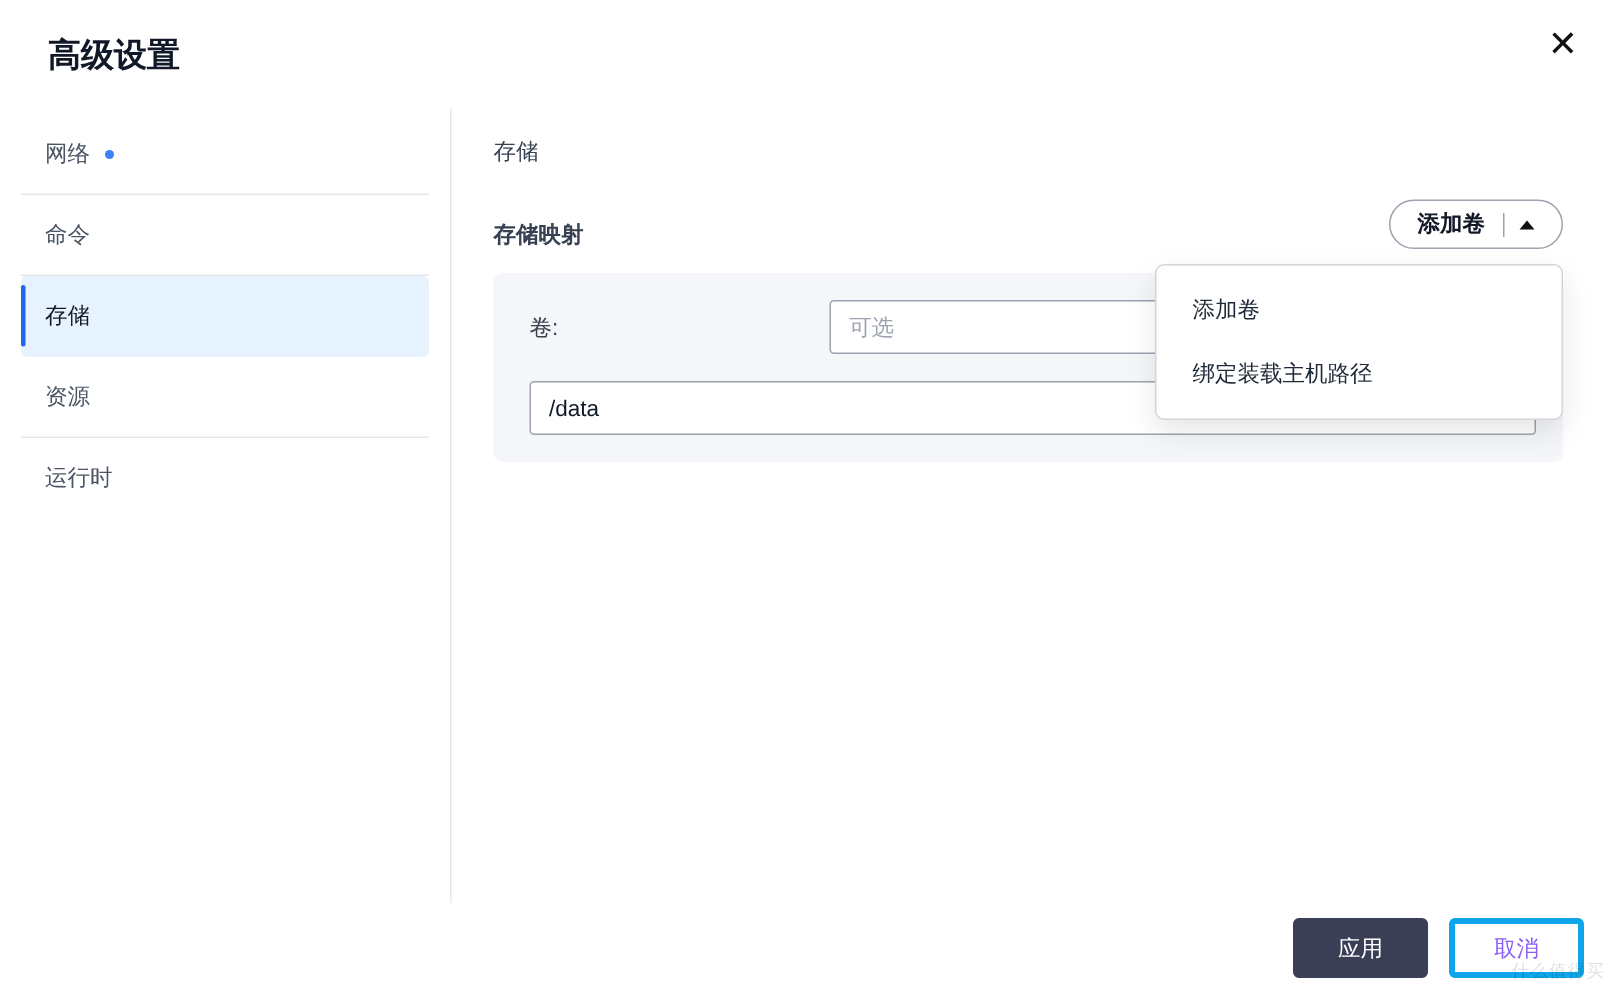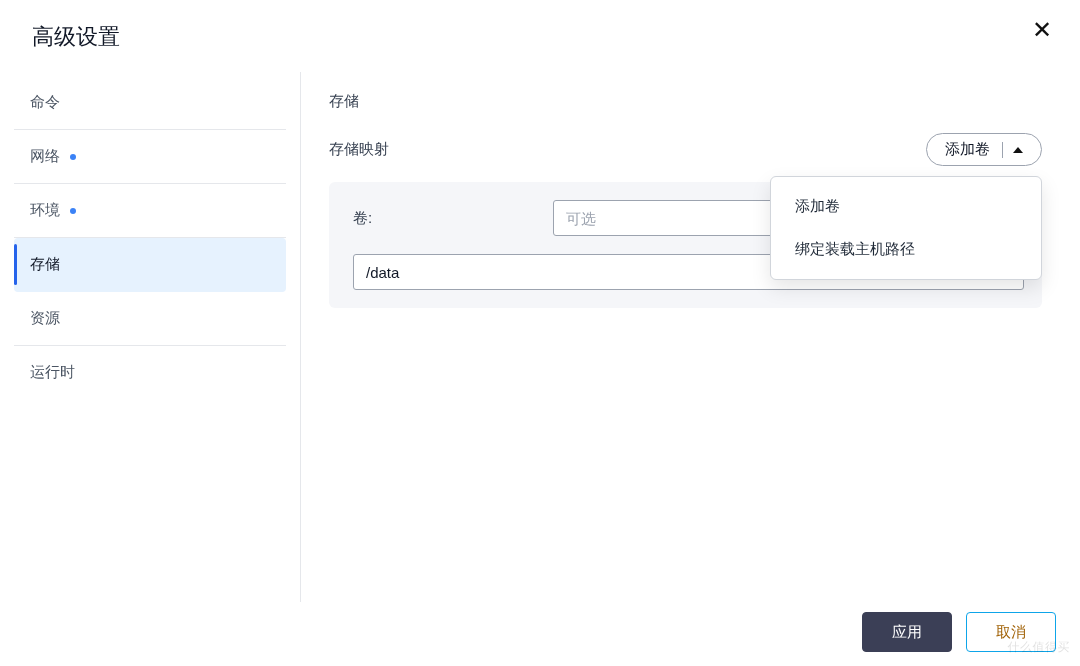--- a/index.html
+++ b/index.html
@@ -11,21 +11,21 @@
     position: relative;
     color: #1f2937;
   }
   .modal {
     width: 100%;
     height: 100%;
     position: relative;
   }
   .modal-title {
     font-size: 22px;
-    font-weight: 400;
+    font-weight: 700;
     padding: 22px 0 20px 32px;
     color: #111827;
   }
   .close-btn {
     position: absolute;
     top: 18px;
     right: 28px;
     font-size: 24px;
     color: #111;
     cursor: pointer;
@@ -85,23 +85,24 @@
     padding: 20px 38px 0 28px;
     position: relative;
   }
   .section-title {
     font-size: 15px;
     color: #374151;
     margin-bottom: 22px;
   }
   .section-row {
     display: flex;
-    align-items: center;
+    align-items: flex-end;
     justify-content: space-between;
     margin-bottom: 16px;
+    font-weight: bold;
   }
   .section-row .row-label {
     font-size: 15px;
     color: #374151;
   }
   .add-btn {
     display: flex;
     align-items: center;
     border: 1px solid #9ca3af;
     border-radius: 18px;
@@ -188,22 +189,22 @@
     justify-content: center;
     cursor: pointer;
   }
   .btn-primary {
     background: #3b3f56;
     color: #fff;
     border: 1px solid #3b3f56;
   }
   .btn-secondary {
     background: #fff;
-    color: #a16207;
-    border: 1px solid #0ea5e9;
+    color: #8b5cf6;
+    border: 4px solid #0ea5e9;
   }
   .watermark {
     position: absolute;
     bottom: 10px;
     right: 10px;
     font-size: 12px;
     color: rgba(0,0,0,.12);
     letter-spacing: 0.5px;
     pointer-events: none;
     font-family: Liberation Mono, monospace;
@@ -214,29 +215,25 @@
 
 <div class="modal">
 
   <div class="modal-title">高级设置</div>
   <div class="close-btn">✕</div>
 
   <div class="body-area">
 
     <div class="sidebar">
       <div class="sidebar-item">
-        <span>命令</span>
-      </div>
-      <div class="sidebar-item">
         <span>网络</span>
         <span class="dot"></span>
       </div>
       <div class="sidebar-item">
-        <span>环境</span>
-        <span class="dot"></span>
+        <span>命令</span>
       </div>
       <div class="sidebar-item active">
         <span>存储</span>
       </div>
       <div class="sidebar-item">
         <span>资源</span>
       </div>
       <div class="sidebar-item">
         <span>运行时</span>
       </div>

